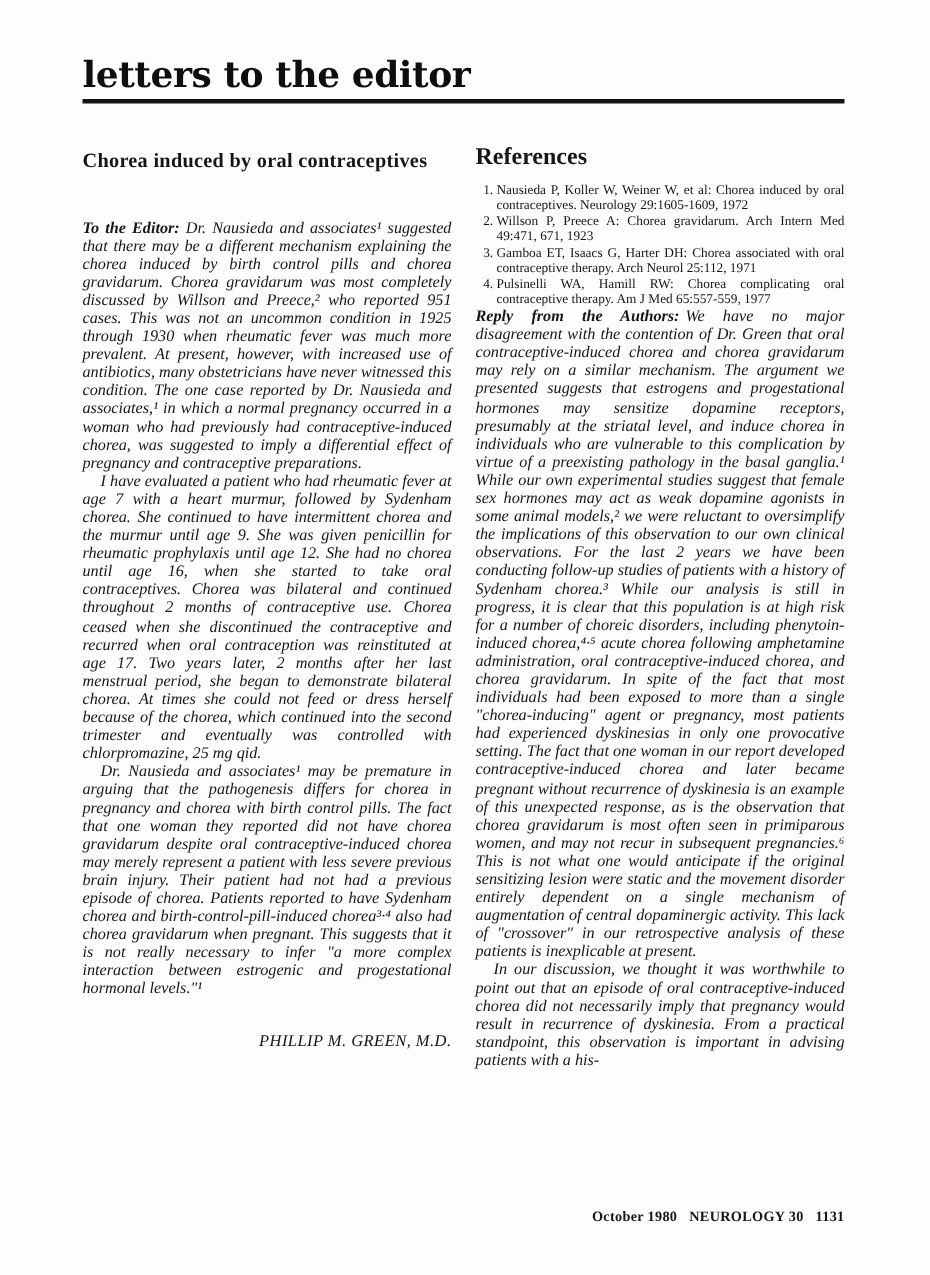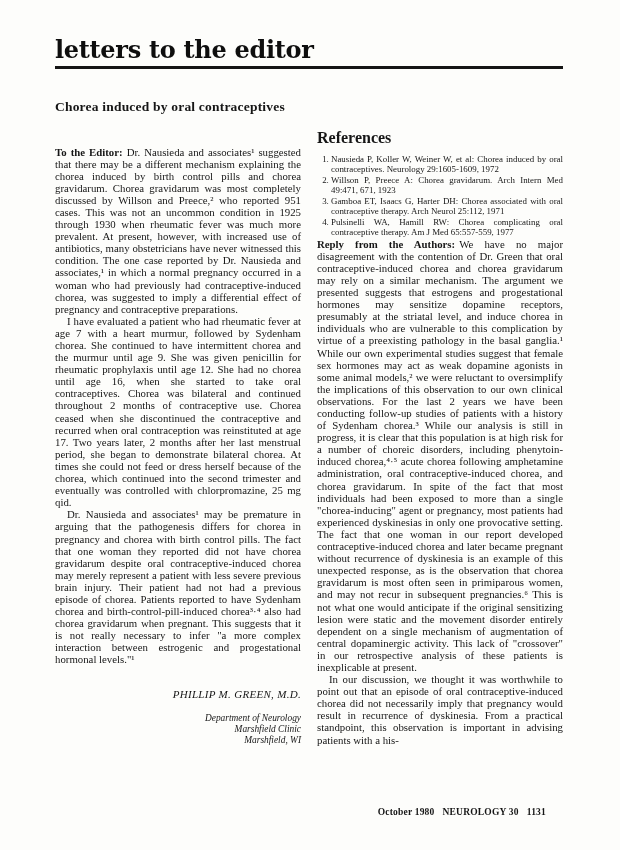--- a/index.html
+++ b/index.html
@@ -19,37 +19,37 @@
     margin: 0;
     font-family: "DejaVu Serif", serif;
     font-weight: 700;
     font-size: 24px;
     letter-spacing: -0.3px;
     line-height: 27px;
     color: #0e0e0e;
   }
   .rule { height: 3px; background: #151515; margin-top: 3px; }
 
-  .columns { display: flex; gap: 16px; margin-top: 30px; align-items: flex-end; }
+  .columns { display: flex; gap: 16px; margin-top: 30px; }
   .col {
     width: 246px;
     font-size: 10.8px;
     line-height: 12.1px;
     text-align: justify;
     hyphens: auto;
   }
   .letter-title {
     margin: 0 0 30px 0;
     font-size: 13.5px;
     line-height: 16.5px;
     font-weight: 700;
     text-align: justify;
     letter-spacing: 0.2px;
   }
-  p.body { margin: 0; }
+  p.body { margin: 0; font-style: italic; }
   p.indent { text-indent: 12px; }
   .runin { font-weight: 700; margin-right: 4px; }
 
   .signature {
     margin-top: 22px;
     text-align: right;
     font-style: italic;
     font-size: 11px;
     letter-spacing: 0.3px;
   }
@@ -72,21 +72,21 @@
     font-size: 8.9px;
     line-height: 10px;
     text-align: justify;
   }
   ol.refs li { margin-bottom: 1px; }
 
   .reply-start { margin-top: 32px; }
 
   .page-footer {
     position: absolute;
-    right: 74px; bottom: 33px;
+    right: 57px; bottom: 33px;
     font-size: 9.5px;
     font-weight: 700;
     letter-spacing: 0.2px;
     white-space: nowrap;
   }
   .page-footer .sep { display: inline-block; width: 8px; }
 </style>
 </head>
 <body>
 
@@ -103,25 +103,20 @@
       <h2 class="letter-title">Chorea induced by oral contraceptives</h2>
 
       <p class="body"><b class="runin">To the Editor:</b><span>Dr. Nausieda and associates¹ suggested that there may be a different mechanism explaining the chorea induced by birth control pills and chorea gravidarum. Chorea gravidarum was most completely discussed by Willson and Preece,² who reported 951 cases. This was not an uncommon condition in 1925 through 1930 when rheumatic fever was much more prevalent. At present, however, with increased use of antibiotics, many obstetricians have never witnessed this condition. The one case reported by Dr. Nausieda and associates,¹ in which a normal pregnancy occurred in a woman who had previously had contraceptive-induced chorea, was suggested to imply a differential effect of pregnancy and contraceptive preparations.</span></p>
 
       <p class="body indent">I have evaluated a patient who had rheumatic fever at age 7 with a heart murmur, followed by Sydenham chorea. She continued to have intermittent chorea and the murmur until age 9. She was given penicillin for rheumatic prophylaxis until age 12. She had no chorea until age 16, when she started to take oral contraceptives. Chorea was bilateral and continued throughout 2 months of contraceptive use. Chorea ceased when she discontinued the contraceptive and recurred when oral contraception was reinstituted at age 17. Two years later, 2 months after her last menstrual period, she began to demonstrate bilateral chorea. At times she could not feed or dress herself because of the chorea, which continued into the second trimester and eventually was controlled with chlorpromazine, 25 mg qid.</p>
 
       <p class="body indent">Dr. Nausieda and associates¹ may be premature in arguing that the pathogenesis differs for chorea in pregnancy and chorea with birth control pills. The fact that one woman they reported did not have chorea gravidarum despite oral contraceptive-induced chorea may merely represent a patient with less severe previous brain injury. Their patient had not had a previous episode of chorea. Patients reported to have Sydenham chorea and birth-control-pill-induced chorea³·⁴ also had chorea gravidarum when pregnant. This suggests that it is not really necessary to infer "a more complex interaction between estrogenic and progestational hormonal levels."¹</p>
 
       <p class="signature">PHILLIP M. GREEN, M.D.</p>
 
-      <div class="affiliation">
-        <div>Department of Neurology</div>
-        <div>Marshfield Clinic</div>
-        <div>Marshfield, WI</div>
-      </div>
     </div>
 
     <div class="col">
       <h3 class="refs-heading">References</h3>
 
       <ol class="refs">
         <li>Nausieda P, Koller W, Weiner W, et al: Chorea induced by oral contraceptives. Neurology 29:1605-1609, 1972</li>
         <li>Willson P, Preece A: Chorea gravidarum. Arch Intern Med 49:471, 671, 1923</li>
         <li>Gamboa ET, Isaacs G, Harter DH: Chorea associated with oral contraceptive therapy. Arch Neurol 25:112, 1971</li>
         <li>Pulsinelli WA, Hamill RW: Chorea complicating oral contraceptive therapy. Am J Med 65:557-559, 1977</li>

